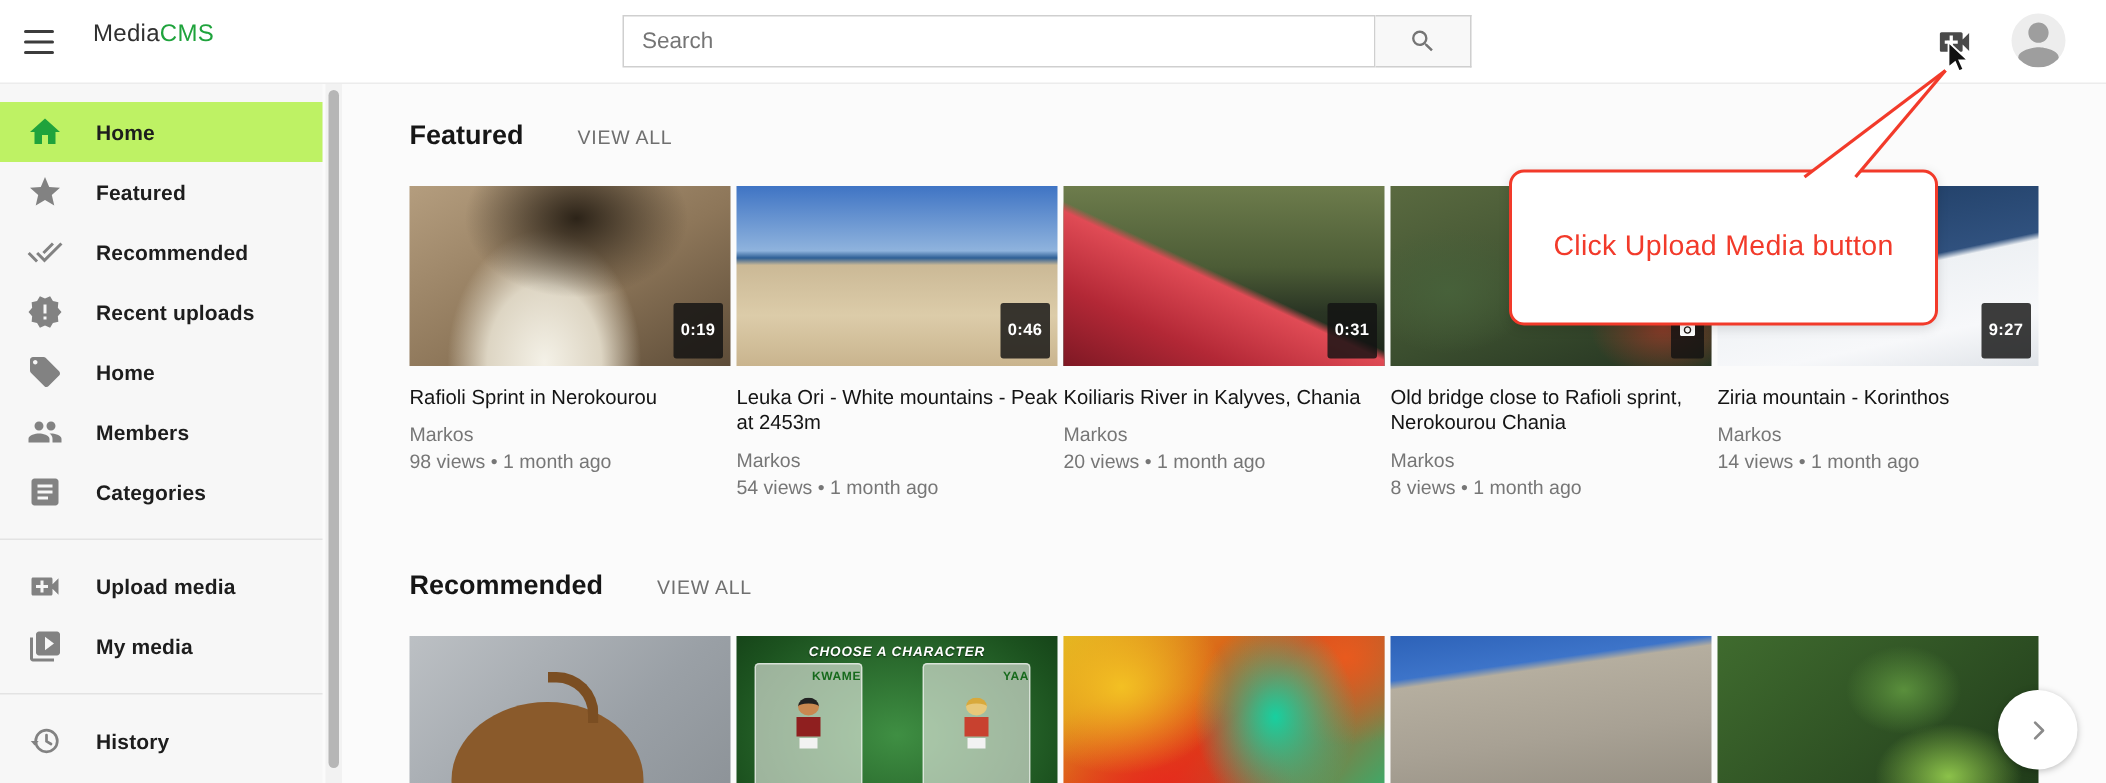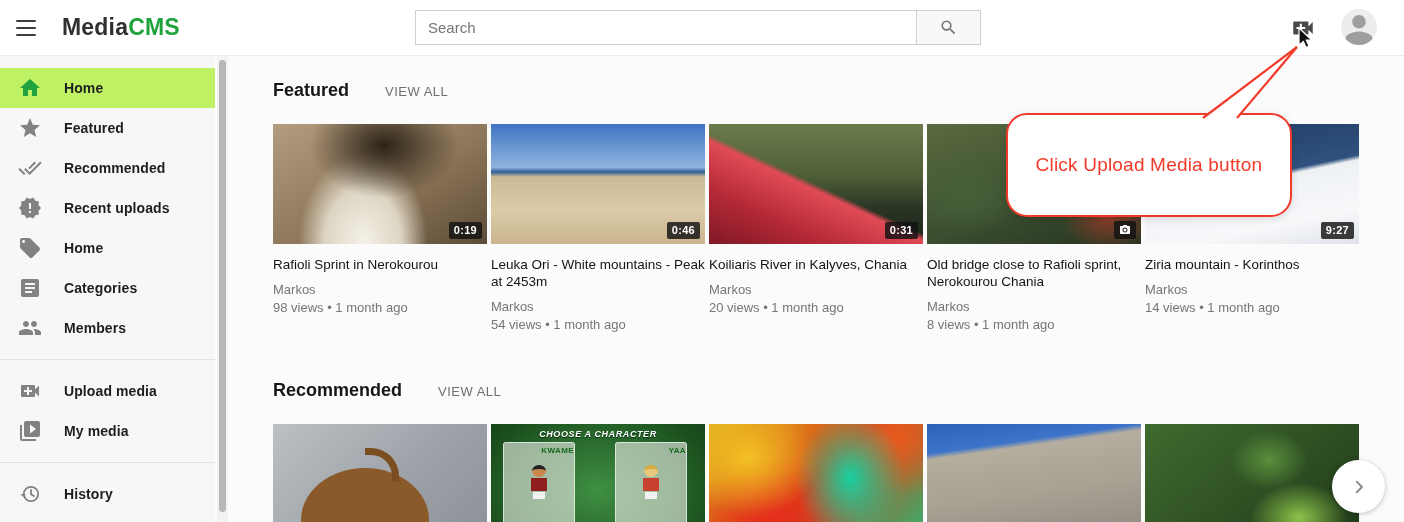--- a/index.html
+++ b/index.html
@@ -3,21 +3,21 @@
 <meta charset="utf-8">
 <style>
   * { box-sizing: border-box; margin: 0; padding: 0; }
   html,body { width:1404px; height:522px; overflow:hidden; }
   body { font-family:"Liberation Sans", sans-serif; background:#fbfbfb; position:relative; }
 
   
   .topbar { position:absolute; top:0; left:0; width:1404px; height:56px; background:#ffffff; border-bottom:1px solid #ececec; z-index:10; }
   .hamburger { position:absolute; left:16px; top:18px; width:22px; height:20px; display:flex; flex-direction:column; justify-content:space-between; padding:2px 0; cursor:pointer; }
   .hamburger span { display:block; width:20px; height:2px; background:#3c3c3c; border-radius:1px; }
-  .logo { position:absolute; left:62px; top:14px; font-size:23px; font-weight:700; letter-spacing:0.2px; }
+  .logo { position:absolute; left:62px; top:14px; font-size:16px; font-weight:400; letter-spacing:0.2px; }
   .logo .media { color:#303030; }
   .logo .cms { color:#1fa33c; }
   .search-wrap { position:absolute; left:415px; top:10px; display:flex; height:35px; }
   .search-input { width:502px; height:35px; border:1px solid #cfcfcf; background:#fff; padding:0 12px; font-size:15px; color:#333; outline:none; font-family:"Liberation Sans",sans-serif; }
   .search-input::placeholder { color:#757575; }
   .search-btn { width:64px; height:35px; border:1px solid #cfcfcf; border-left:none; background:#f8f8f8; display:flex; align-items:center; justify-content:center; cursor:pointer; }
   .topbar-right-icon { position:absolute; left:1290px; top:15px; width:26px; height:26px; color:#4a4a4a; cursor:pointer; }
   .avatar { position:absolute; left:1341px; top:9px; width:36px; height:36px; border-radius:50%; background:#ededed; overflow:hidden; cursor:pointer; }
   .avatar svg { width:36px; height:36px; fill:#9e9e9e; }
 
@@ -37,21 +37,21 @@
   .sec-head { position:absolute; left:45px; display:flex; align-items:baseline; }
   .sec-title { font-size:18px; font-weight:bold; color:#161616; }
   .view-all { font-size:13px; font-weight:500; color:#6f6f6f; letter-spacing:0.5px; margin-left:36px; cursor:pointer; }
   .sec-head.h1 { top:24px; }
   .sec-head.h2 { top:324px; }
   .card-row { position:absolute; left:45px; display:flex; gap:4px; }
   .card-row.r1 { top:68px; }
   .card-row.r2 { top:368px; }
   .card { width:214px; cursor:pointer; }
   .thumb { position:relative; width:214px; height:120px; overflow:hidden; }
-  .badge { position:absolute; right:5px; bottom:5px; background:rgba(18,18,18,0.82); color:#fff; font-size:11px; font-weight:bold; padding:2px 5px; border-radius:2px; letter-spacing:0.3px; line-height:13px; }
+  .badge { position:absolute; right:5px; bottom:5px; background:rgba(18,18,18,0.82); color:#fff; font-size:11px; font-weight:bold; padding:12px 5px; border-radius:2px; letter-spacing:0.3px; line-height:13px; }
   .badge svg { display:block; width:12px; height:12px; fill:#fff; margin:1px 0; }
   .card-title { margin-top:12px; font-size:13.5px; font-weight:normal; line-height:17px; color:#141414; }
   .card-author { margin-top:8px; font-size:13px; color:#767676; line-height:17px; }
   .card-meta { margin-top:1px; font-size:13px; color:#767676; line-height:17px; }
 
   
   .ft1 { background:
       radial-gradient(120px 85px at 52% 18%, #2c2318 0%, rgba(44,35,24,0) 62%),
       radial-gradient(95px 130px at 42% 98%, #f4f1e7 0%, #ddd5c3 40%, rgba(221,213,195,0) 68%),
       linear-gradient(150deg,#b49d7e 0%, #8d7659 55%, #5d4c38 100%); }
@@ -87,21 +87,21 @@
       radial-gradient(130px 110px at 30% 92%, #e8281e 0%, rgba(232,40,30,0) 70%),
       radial-gradient(110px 90px at 88% 12%, #e85a1e 0%, rgba(232,90,30,0) 65%),
       linear-gradient(135deg,#e0b420 0%, #d84315 50%, #2bb673 100%); }
   .rt4 { background: linear-gradient(172deg,#2d62b8 0%, #3d74c9 20%, #b5ae9f 24%, #a8a194 55%, #8e887c 100%); }
   .rt5 { background:
       radial-gradient(70px 50px at 72% 78%, #8cc24a 0%, rgba(140,194,74,0) 70%),
       radial-gradient(55px 42px at 58% 30%, #5a8f3c 0%, rgba(90,143,60,0) 70%),
       linear-gradient(140deg,#3f6b2e 0%, #2c4d22 60%, #1e3818 100%); }
 
   
-  .callout { position:absolute; left:1006px; top:113px; width:286px; height:104px; background:#ffffff; border:2px solid #f23a2a; border-radius:21px; z-index:50; display:flex; align-items:center; justify-content:center; box-shadow:0 2px 8px rgba(0,0,0,0.12); }
+  .callout { position:absolute; left:1006px; top:113px; width:286px; height:104px; background:#ffffff; border:2px solid #f23a2a; border-radius:10px; z-index:50; display:flex; align-items:center; justify-content:center; box-shadow:0 2px 8px rgba(0,0,0,0.12); }
   .callout-text { color:#f23a2a; font-size:19px; letter-spacing:0.2px; }
   .callout-tail { position:absolute; left:1195px; top:38px; width:115px; height:84px; z-index:51; pointer-events:none; }
 
   
   .cursor { position:absolute; left:1297px; top:27px; width:18px; height:24px; z-index:60; pointer-events:none; }
 
   
   .next-btn { position:absolute; left:1332px; top:460px; width:53px; height:53px; border-radius:50%; background:#ffffff; box-shadow:0 1px 5px rgba(0,0,0,0.25); display:flex; align-items:center; justify-content:center; z-index:20; cursor:pointer; }
 </style>
 </head>
@@ -160,29 +160,29 @@
     <span class="side-label">Recent uploads</span>
   </div>
   <div class="side-item">
     <svg class="s-icon" viewBox="0 0 24 24" fill="currentColor">
         <path d="M21.41 11.58l-9-9C12.05 2.22 11.55 2 11 2H4c-1.1 0-2 .9-2 2v7c0 .55.22 1.05.59 1.42l9 9c.36.36.86.58 1.41.58.55 0 1.05-.22 1.41-.59l7-7c.37-.36.59-.86.59-1.41 0-.55-.23-1.06-.59-1.42zM5.5 7C4.67 7 4 6.33 4 5.5S4.67 4 5.5 4 7 4.67 7 5.5 6.33 7 5.5 7z"></path>
       </svg>
     <span class="side-label">Home</span>
   </div>
   <div class="side-item">
     <svg class="s-icon" viewBox="0 0 24 24" fill="currentColor">
+        <path d="M16 11c1.66 0 2.99-1.34 2.99-3S17.66 5 16 5c-1.66 0-3 1.34-3 3s1.34 3 3 3zm-8 0c1.66 0 2.99-1.34 2.99-3S9.66 5 8 5C6.34 5 5 6.34 5 8s1.34 3 3 3zm0 2c-2.33 0-7 1.17-7 3.5V19h14v-2.5c0-2.33-4.67-3.5-7-3.5zm8 0c-.29 0-.62.02-.97.05 1.16.84 1.97 1.97 1.97 3.45V19h6v-2.5c0-2.33-4.67-3.5-7-3.5z"></path>
+      </svg>
+    <span class="side-label">Members</span>
+  </div>
+  <div class="side-item">
+    <svg class="s-icon" viewBox="0 0 24 24" fill="currentColor">
         <path d="M19 3H5c-1.1 0-2 .9-2 2v14c0 1.1.9 2 2 2h14c1.1 0 2-.9 2-2V5c0-1.1-.9-2-2-2zm-5 14H7v-2h7v2zm3-4H7v-2h10v2zm0-4H7V7h10v2z"></path>
       </svg>
     <span class="side-label">Categories</span>
-  </div>
-  <div class="side-item">
-    <svg class="s-icon" viewBox="0 0 24 24" fill="currentColor">
-        <path d="M16 11c1.66 0 2.99-1.34 2.99-3S17.66 5 16 5c-1.66 0-3 1.34-3 3s1.34 3 3 3zm-8 0c1.66 0 2.99-1.34 2.99-3S9.66 5 8 5C6.34 5 5 6.34 5 8s1.34 3 3 3zm0 2c-2.33 0-7 1.17-7 3.5V19h14v-2.5c0-2.33-4.67-3.5-7-3.5zm8 0c-.29 0-.62.02-.97.05 1.16.84 1.97 1.97 1.97 3.45V19h6v-2.5c0-2.33-4.67-3.5-7-3.5z"></path>
-      </svg>
-    <span class="side-label">Members</span>
   </div>
   <div class="side-divider"></div>
   <div class="side-item">
     <svg class="s-icon" viewBox="0 0 24 24" fill="currentColor">
         <path d="M17 10.5V7c0-.55-.45-1-1-1H4c-.55 0-1 .45-1 1v10c0 .55.45 1 1 1h12c.55 0 1-.45 1-1v-3.5l4 4v-11l-4 4zM14 13h-3v3H9v-3H6v-2h3V8h2v3h3v2z"></path>
       </svg>
     <span class="side-label">Upload media</span>
   </div>
   <div class="side-item">
     <svg class="s-icon" viewBox="0 0 24 24" fill="currentColor">

